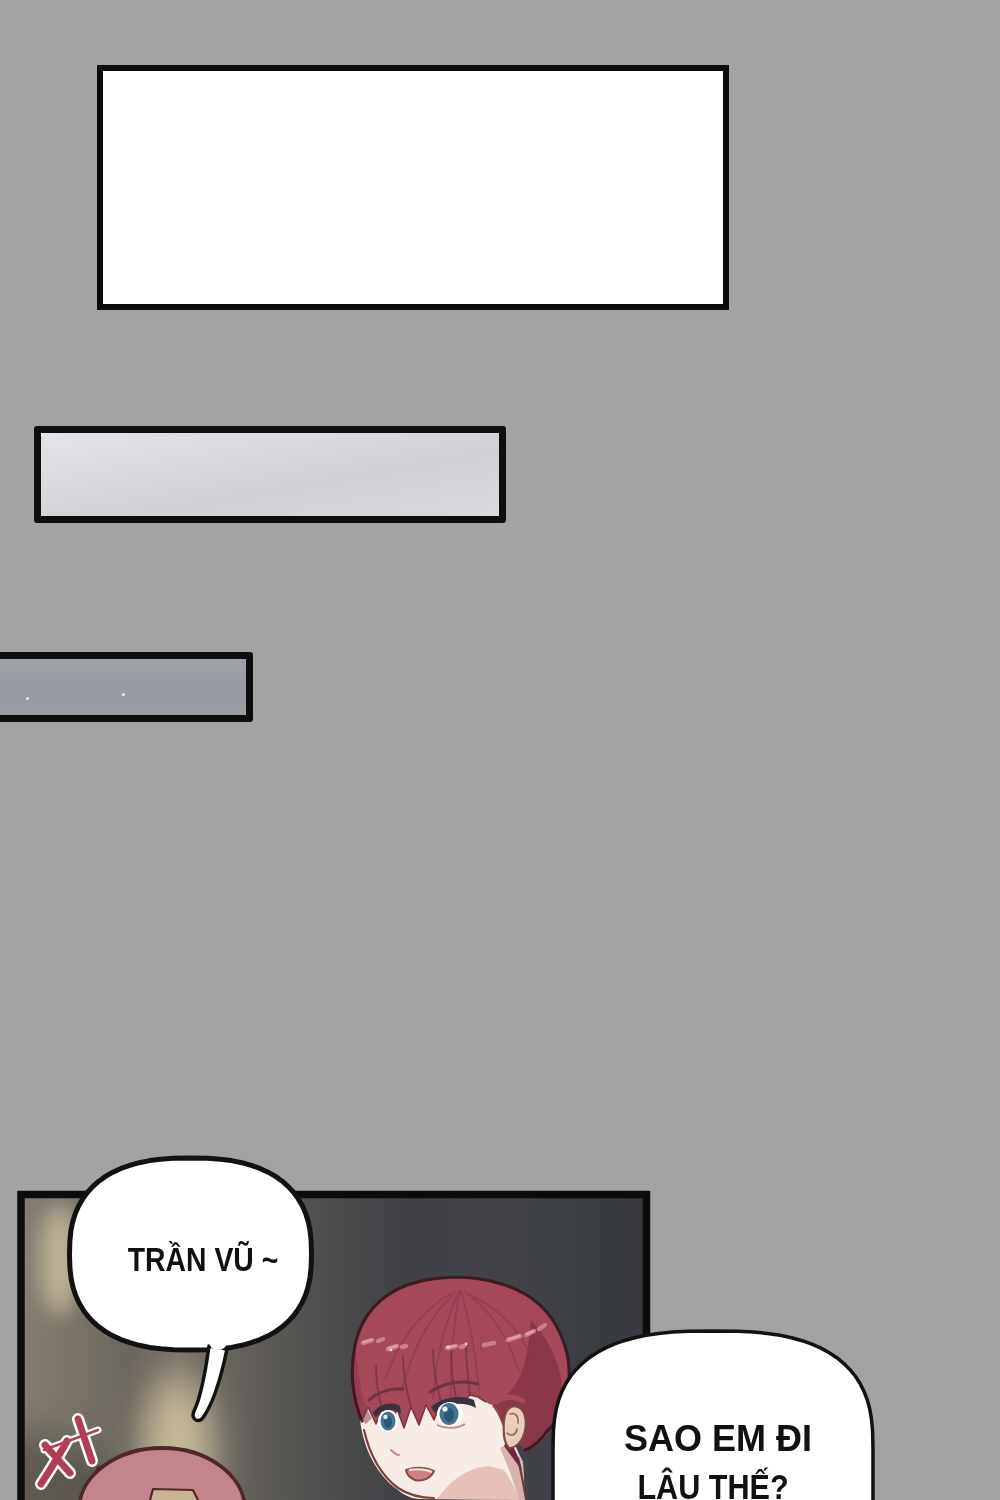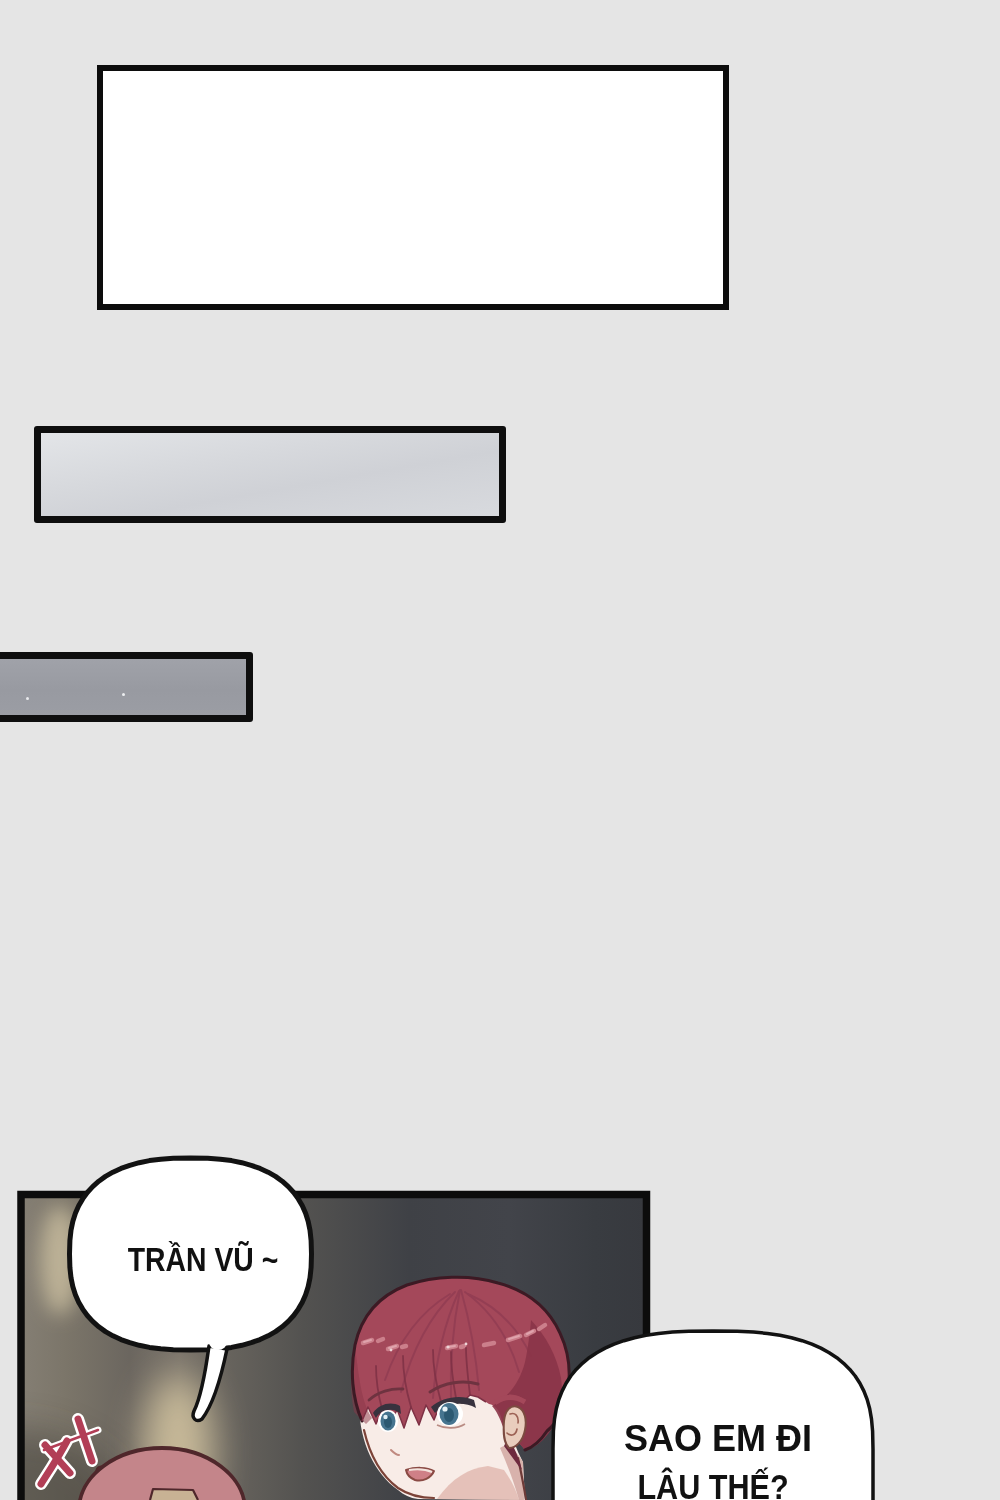--- a/index.html
+++ b/index.html
@@ -1,16 +1,16 @@
 <!DOCTYPE html>
 <html><head>
 <meta charset="utf-8">
 <style>
   html,body{margin:0;padding:0;background:#ffffff;}
-  #page{position:relative;width:1000px;height:1500px;background:#e5e5e5;overflow:hidden;
+  #page{position:relative;width:1000px;height:1500px;background:#a3a3a3;overflow:hidden;
         font-family:"Liberation Sans",sans-serif;}
   .abs{position:absolute;}
 </style>
 </head>
 <body>
 <div id="page">
 
   <div class="abs" style="left:97px;top:65px;width:632px;height:245px;border:6px solid #0c0c0c;background:#ffffff;box-sizing:border-box;"></div>
 
   <div class="abs" style="left:34px;top:426px;width:472px;height:97px;border:7px solid #0e0e0e;box-sizing:border-box;border-radius:3px;

